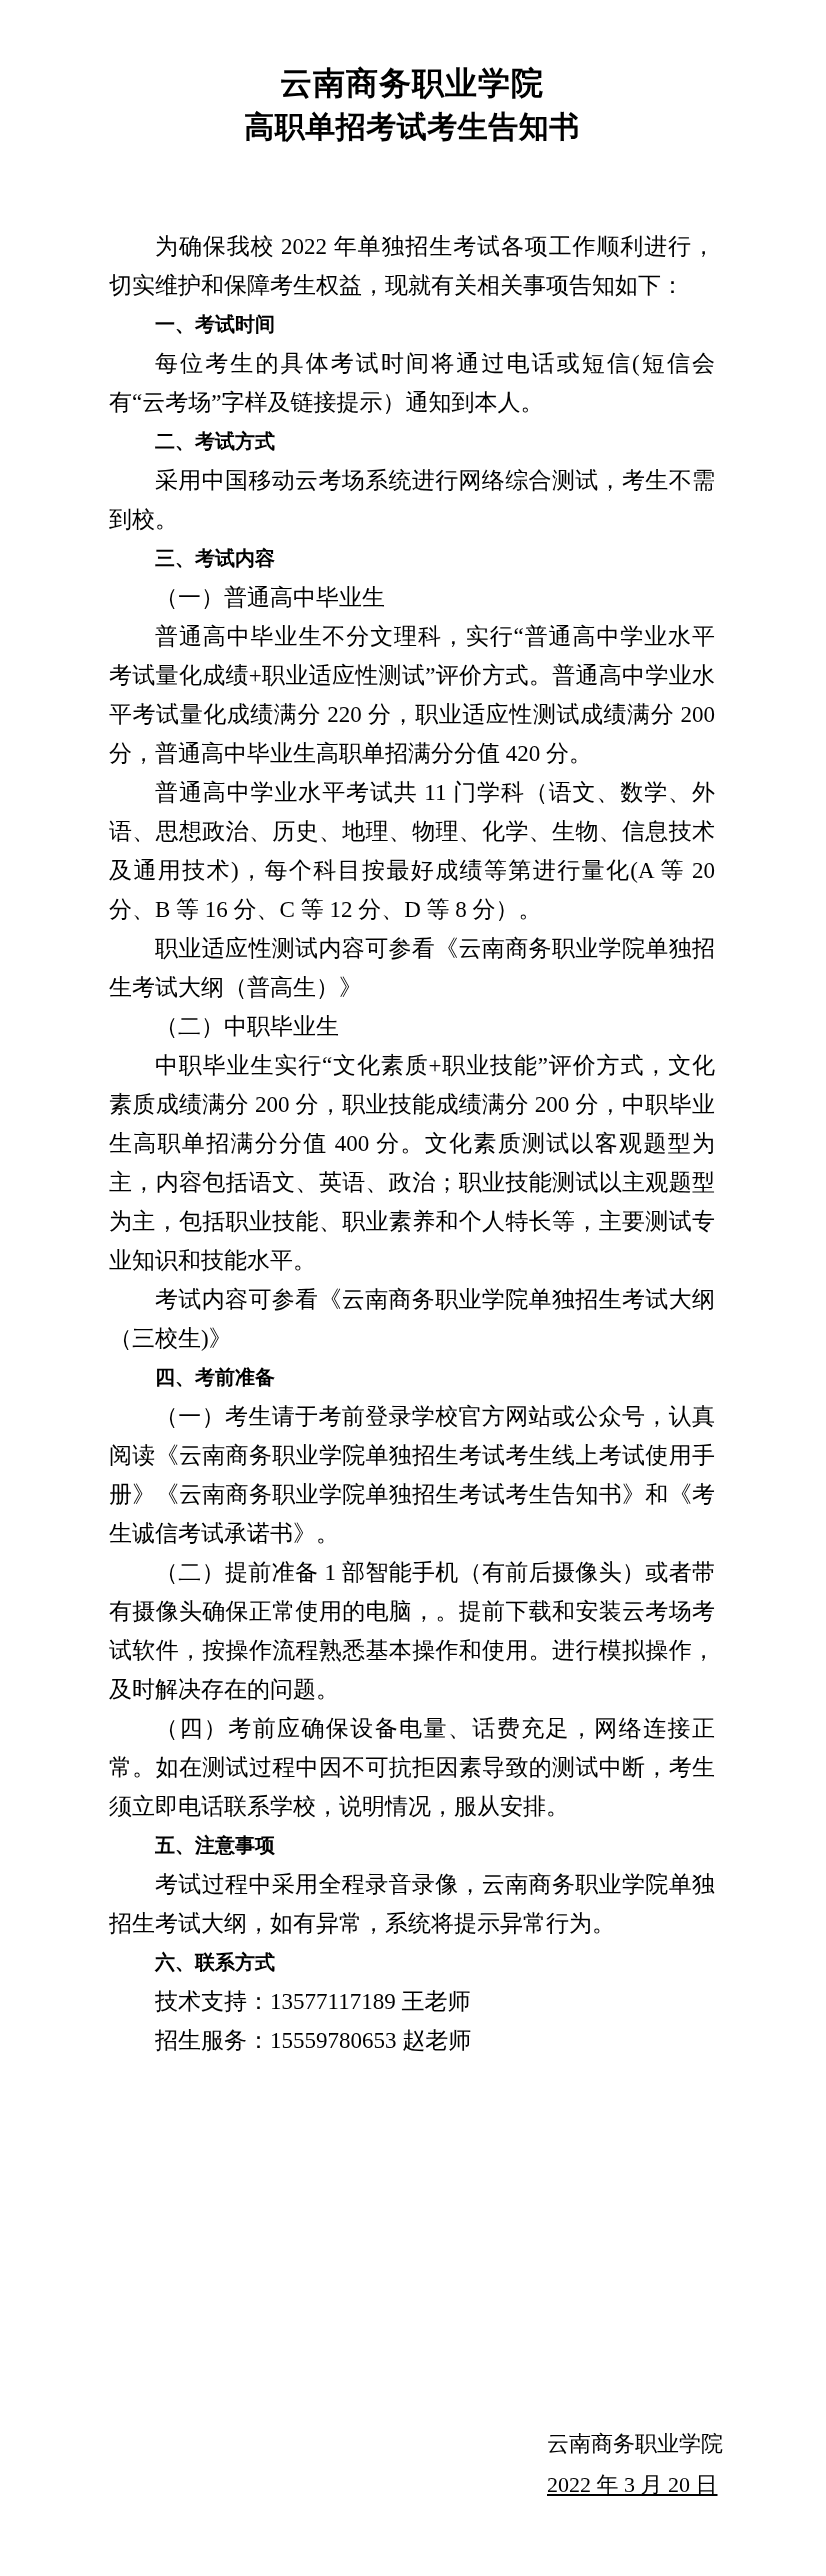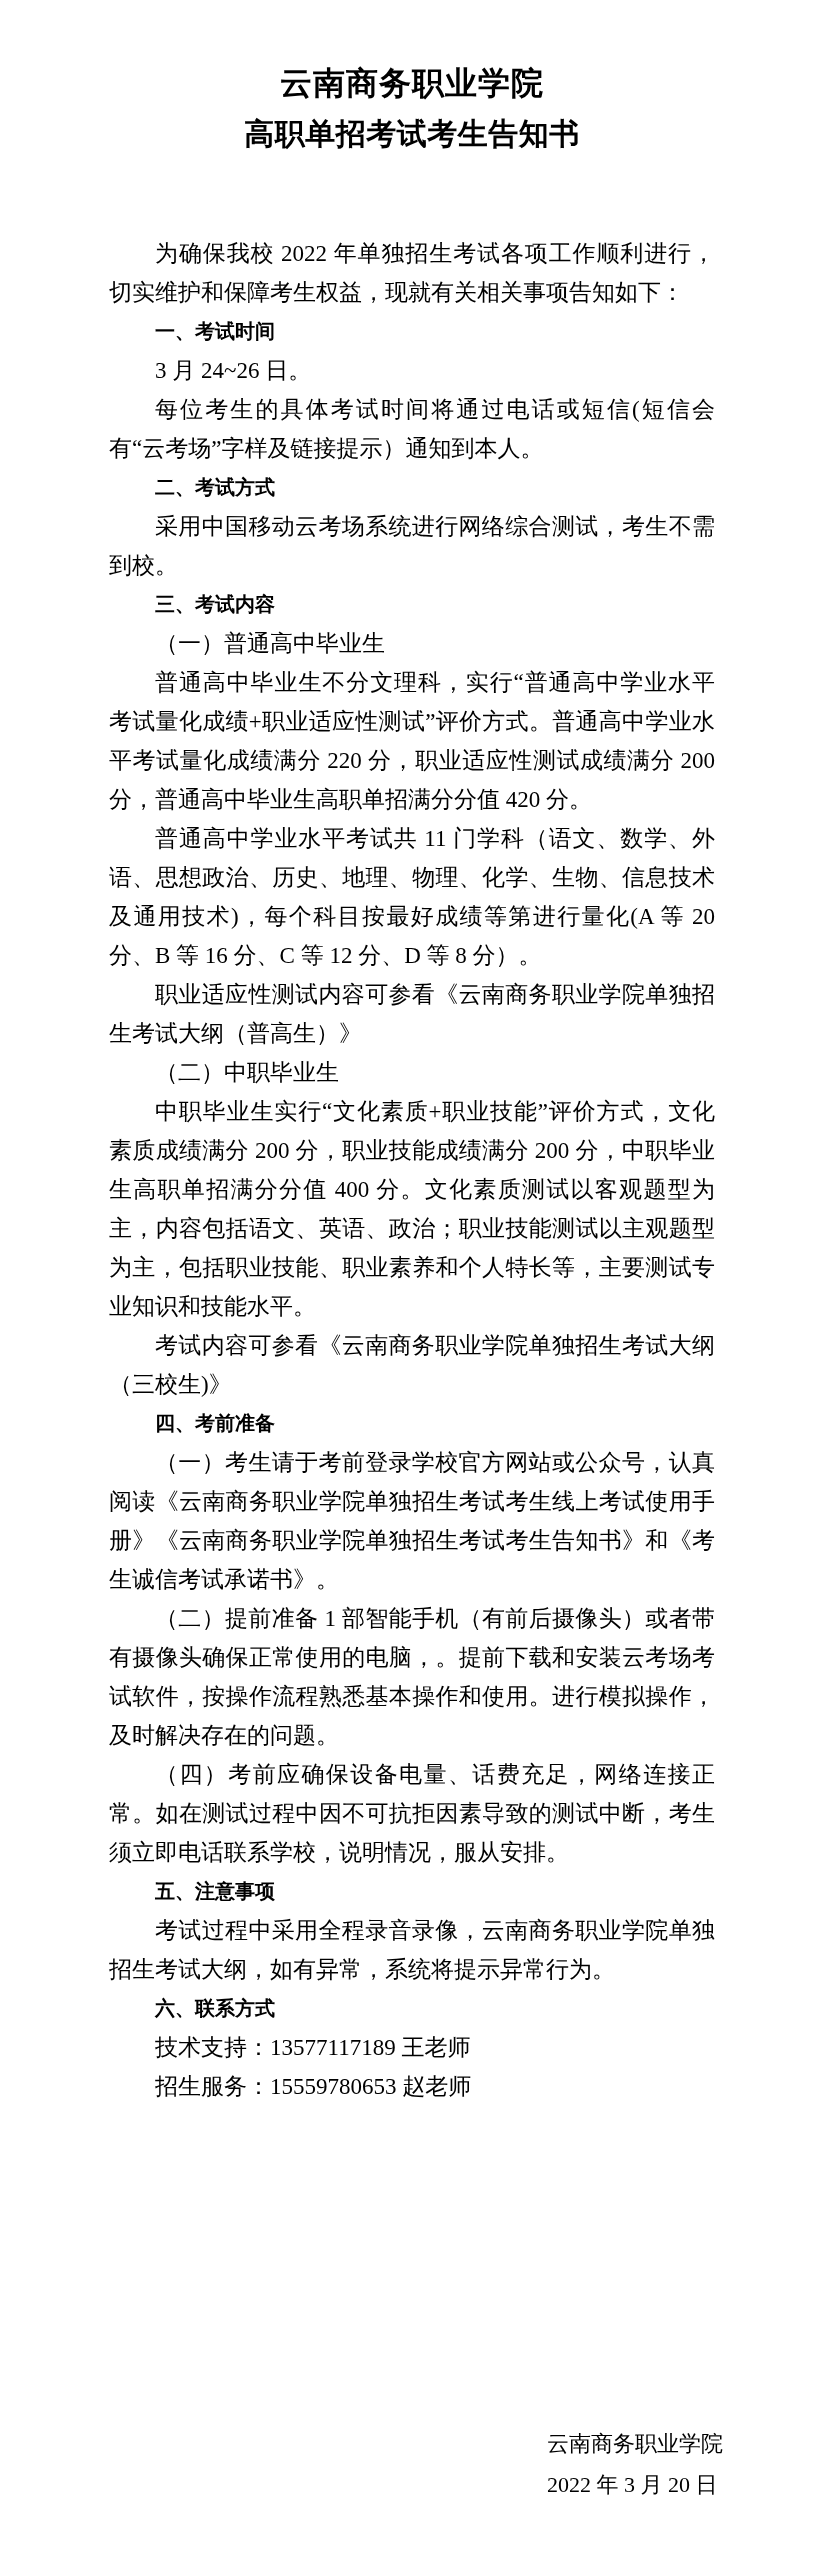--- a/index.html
+++ b/index.html
@@ -21,21 +21,21 @@
     font-size: 32px;
     line-height: 39px;
     letter-spacing: 1px;
     white-space: nowrap;
   }
   .title-line2 {
     font-family: "Liberation Sans", "DejaVu Sans", sans-serif;
     font-weight: 700;
     font-size: 30px;
     line-height: 36px;
-    margin-top: 13px;
+    margin-top: 6px;
     letter-spacing: 0.5px;
     white-space: nowrap;
   }
   .body-text {
     margin-top: 82px;
     font-size: 23px;
     line-height: 39px;
     text-align: justify;
   }
   .body-text p { margin: 0; text-indent: 46px; }
@@ -48,37 +48,36 @@
   }
   .footer {
     position: absolute;
     left: 547px;
     top: 2423px;
     font-size: 22px;
     line-height: 41px;
     text-align: left;
     white-space: nowrap;
   }
-  .footer .footer-date-line { margin-top: 0; }
+  .footer .footer-date-line { margin-top: 0; text-decoration: underline; }
 </style>
 </head>
 <body>
 
 <div class="page">
 
   <div class="title-block">
     <div class="title-line1">云南商务职业学院</div>
     <div class="title-line2">高职单招考试考生告知书</div>
   </div>
 
   <div class="body-text">
     <p class="para">为确保我校 2022 年单独招生考试各项工作顺利进行，切实维护和保障考生权益，现就有关相关事项告知如下：</p>
 
     <p class="heading">一、考试时间</p>
-    <p class="para">3 月 24~26 日。</p>
     <p class="para">每位考生的具体考试时间将通过电话或短信(短信会有“云考场”字样及链接提示）通知到本人。</p>
 
     <p class="heading">二、考试方式</p>
     <p class="para">采用中国移动云考场系统进行网络综合测试，考生不需到校。</p>
 
     <p class="heading">三、考试内容</p>
     <p class="subheading">（一）普通高中毕业生</p>
     <p class="para">普通高中毕业生不分文理科，实行“普通高中学业水平考试量化成绩+职业适应性测试”评价方式。普通高中学业水平考试量化成绩满分 220 分，职业适应性测试成绩满分 200 分，普通高中毕业生高职单招满分分值 420 分。</p>
     <p class="para">普通高中学业水平考试共 11 门学科（语文、数学、外语、思想政治、历史、地理、物理、化学、生物、信息技术及通用技术)，每个科目按最好成绩等第进行量化(A 等 20 分、B 等 16 分、C 等 12 分、D 等 8 分）。</p>
     <p class="para">职业适应性测试内容可参看《云南商务职业学院单独招生考试大纲（普高生）》</p>

